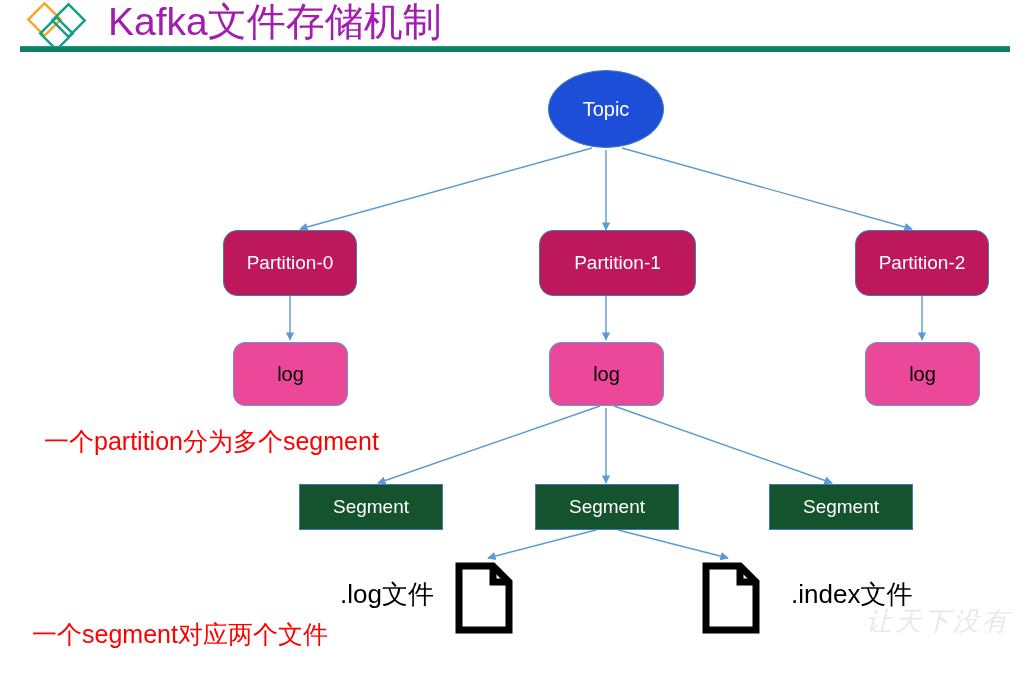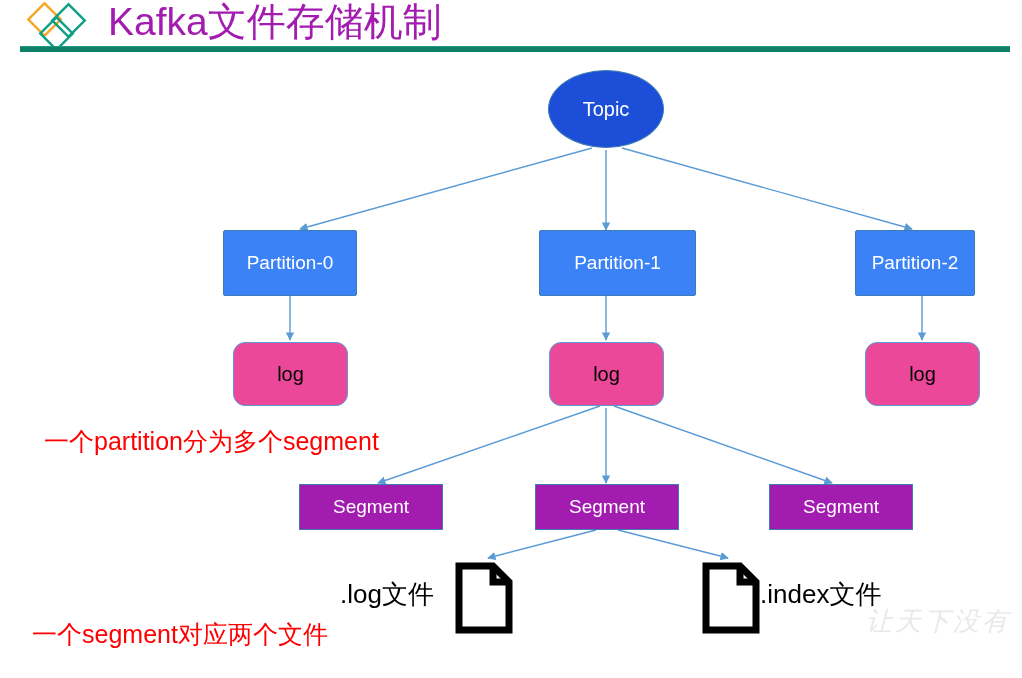--- a/index.html
+++ b/index.html
@@ -66,35 +66,35 @@
     text-align: center;
   }
   .node-topic {
     background: #1d4ed8;
     border: 1px solid #3f7cb4;
     border-radius: 50% / 50%;
     color: #ffffff;
     font-size: 20px;
   }
   .node-partition {
-    background: #3b82f6;
+    background: #be185d;
     border: 1px solid #3f7cb4;
-    border-radius: 2px;
+    border-radius: 14px;
     color: #ffffff;
     font-size: 19px;
   }
   .node-log {
     background: #ec4899;
     border: 1.6px solid #5b9bd5;
     border-radius: 12px;
     color: #000000;
     font-size: 20px;
   }
   .node-segment {
-    background: #a21caf;
+    background: #14532d;
     border: 1px solid #3f7cb4;
     border-radius: 0px;
     color: #ffffff;
     font-size: 19px;
   }
 
   
   .annotation {
     position: absolute;
     color: #ff0000;
@@ -174,21 +174,21 @@
   <div class="node node-topic" style="left:548px; top:70px; width:116px; height:78px;">
     <span>Topic</span>
   </div>
 
   <div class="node node-partition" style="left:223px; top:230px; width:134px; height:66px;">
     <span>Partition-0</span>
   </div>
   <div class="node node-partition" style="left:539px; top:230px; width:157px; height:66px;">
     <span>Partition-1</span>
   </div>
-  <div class="node node-partition" style="left:855px; top:230px; width:120px; height:66px;">
+  <div class="node node-partition" style="left:855px; top:230px; width:134px; height:66px;">
     <span>Partition-2</span>
   </div>
 
   <div class="node node-log" style="left:233px; top:342px; width:115px; height:64px;">
     <span>log</span>
   </div>
   <div class="node node-log" style="left:549px; top:342px; width:115px; height:64px;">
     <span>log</span>
   </div>
   <div class="node node-log" style="left:865px; top:342px; width:115px; height:64px;">
@@ -212,20 +212,20 @@
     </svg>
   </div>
   <div class="file-label" style="left:340px; top:578px;">.log文件</div>
 
   <div class="file-icon" style="left:702px; top:562px;">
     <svg width="58" height="72" viewBox="0 0 58 72" xmlns="http://www.w3.org/2000/svg">
       <path d="M4 4 H38 L54 20 V68 H4 Z" fill="#ffffff" stroke="#000000" stroke-width="7" stroke-linejoin="miter"></path>
       <path d="M38 4 L38 20 L54 20" fill="none" stroke="#000000" stroke-width="7" stroke-linejoin="miter"></path>
     </svg>
   </div>
-  <div class="file-label" style="left:760px; top:578px;">.index文件</div>
+  <div class="file-label" style="left:760px; top:578px;padding-left:31px;">.index文件</div>
 
   <div class="annotation" style="left:44px; top:425px;">一个partition分为多个segment</div>
   <div class="annotation" style="left:32px; top:618px;">一个segment对应两个文件</div>
 
   <div id="watermark">让天下没有</div>
 
 </div>
 
 </body></html>

